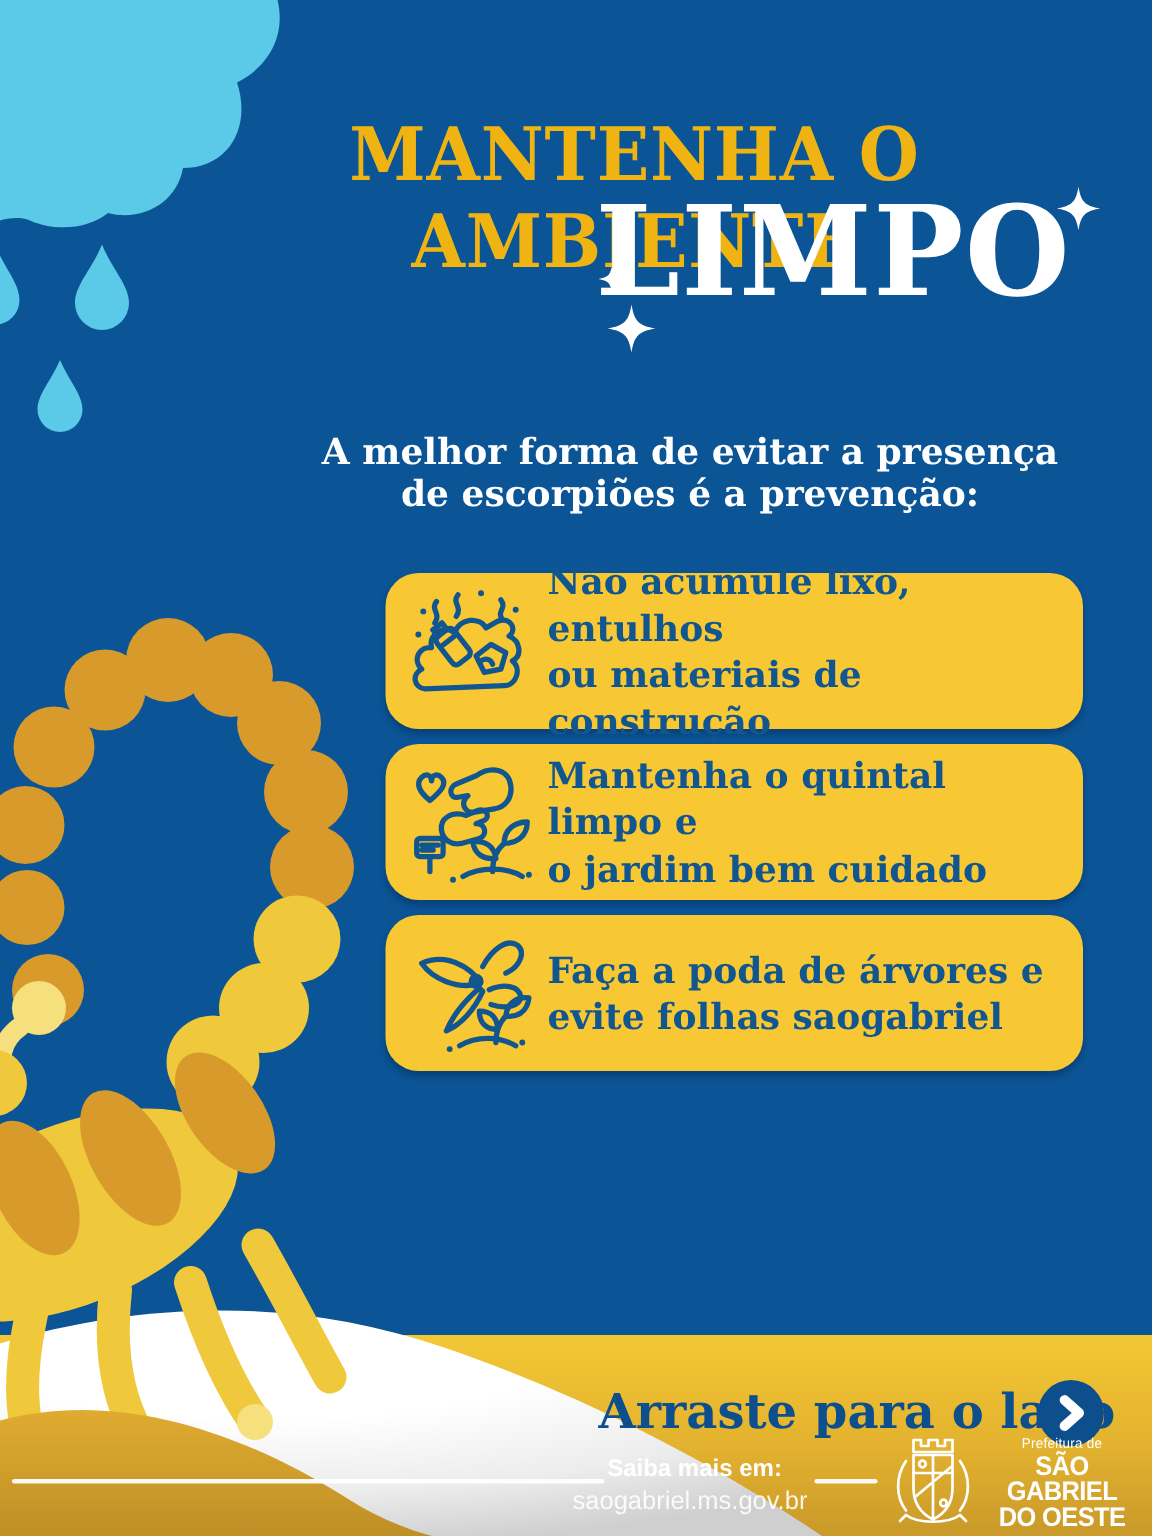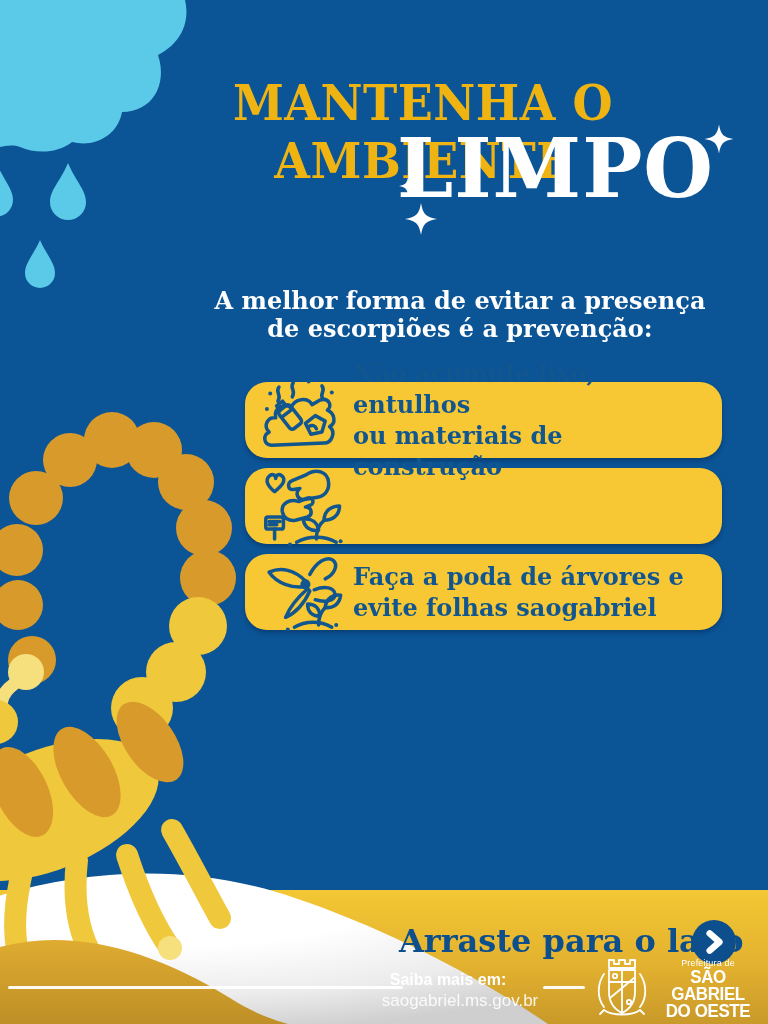--- a/index.html
+++ b/index.html
@@ -22,23 +22,24 @@
   }
   .subtitle{
     position:absolute;top:287px;left:160px;width:600px;text-align:center;
     font-family:"DejaVu Serif",serif;font-weight:bold;font-size:24px;line-height:1.18;
     color:#FFFFFF;
   }
   .preline{white-space:pre-line;}
   
   .cards{position:absolute;top:382px;left:245px;width:477px;}
   .card{
-    height:76px;margin-bottom:10px;border-radius:22px;background:#F7C833;
+    height:104px;margin-bottom:10px;border-radius:22px;background:#F7C833;
     display:flex;align-items:center;box-sizing:border-box;padding:0 8px 0 12px;
     box-shadow:0 3px 4px rgba(2,30,62,.35);
+    margin-left:12px;
   }
   .card .icn{flex:none;width:88px;height:88px;margin-right:8px;}
   .card .txt{
     font-family:"DejaVu Serif",serif;font-weight:bold;font-size:24px;line-height:1.3;
     color:#12568F;
   }
   
   .footer-band{
     position:absolute;top:890px;left:0;width:768px;height:134px;
     background:linear-gradient(180deg,#F3C734 0%,#E3B22F 55%,#C9992A 100%);
@@ -49,21 +50,21 @@
   }
   .arrow-btn{
     position:absolute;top:920px;left:692px;width:44px;height:44px;border-radius:50%;
     background:#0D4E8C;display:flex;align-items:center;justify-content:center;
     cursor:pointer;border:none;padding:0;
   }
   .hr-line{position:absolute;top:986px;height:3px;background:#FFFFFF;opacity:.95;border-radius:2px;}
   .line-left{left:8px;width:395px;}
   .line-right{left:543px;width:42px;}
   .saiba{
-    position:absolute;top:971px;left:348px;width:200px;text-align:center;
+    position:absolute;top:971px;left:363px;width:200px;text-align:center;
     font-weight:bold;font-size:16px;color:#FFFFFF;
   }
   .site{
     position:absolute;top:991px;left:352px;width:216px;text-align:center;
     font-size:17px;color:rgba(255,255,255,.88);cursor:pointer;
   }
   .crest{position:absolute;top:952px;left:592px;width:60px;height:66px;}
   .orgbox{
     position:absolute;top:957px;left:650px;width:116px;text-align:center;color:#FFFFFF;
     transform:scaleX(.94);transform-origin:center;
@@ -198,20 +199,22 @@
           <path d="M54 70 c0 -8 2 -13 7 -17"></path>
           <path d="M61 53 c0 -9 7 -13 14 -13 c0 9 -7 13 -14 13 z"></path>
           <path d="M56 62 c-8 1 -13 -3 -14 -10 c8 -1 13 3 14 10 z"></path>
           <path d="M36 73 c10 -6 26 -6 36 0"></path>
         </g>
         <g fill="#12568F">
             <circle cx="30" cy="75" r="1.8"></circle>
             <circle cx="76" cy="72" r="1.8"></circle>
           </g>
       </svg>
+      <div class="txt preline">Mantenha o quintal limpo e
+o jardim bem cuidado</div>
     </div>
 
     <div class="card">
       <svg class="icn" viewBox="0 0 80 80">
         <g stroke="#12568F" stroke-width="3.2" fill="none" stroke-linecap="round" stroke-linejoin="round">
           <path d="M48 24 C54 13 63 7 69 11 C74 15 71 24 62 28"></path>
           <path d="M52 38 C62 34 70 36 71 42 C71 48 62 50 53 47"></path>
           <path d="M44 30 C34 20 22 17 11 22 C18 32 32 37 44 35 Z"></path>
           <path d="M46 37 C38 44 30 53 26 63 C35 59 43 50 48 39 Z"></path>
           <circle cx="44" cy="33" r="3"></circle>

